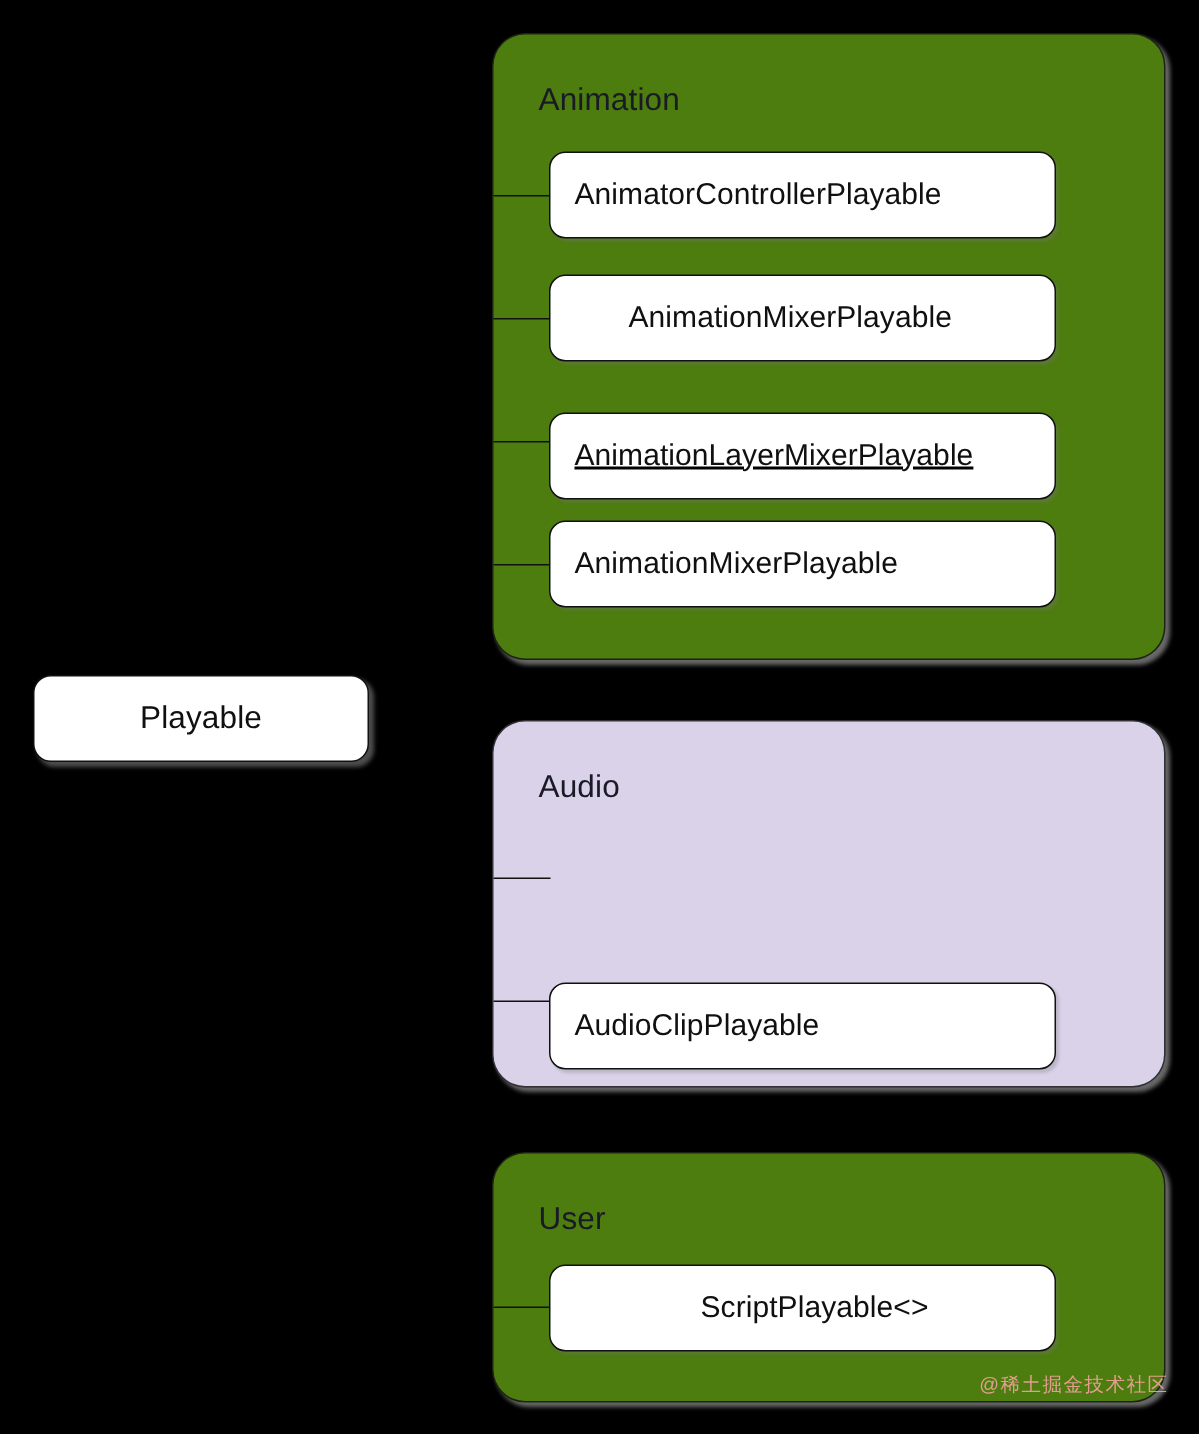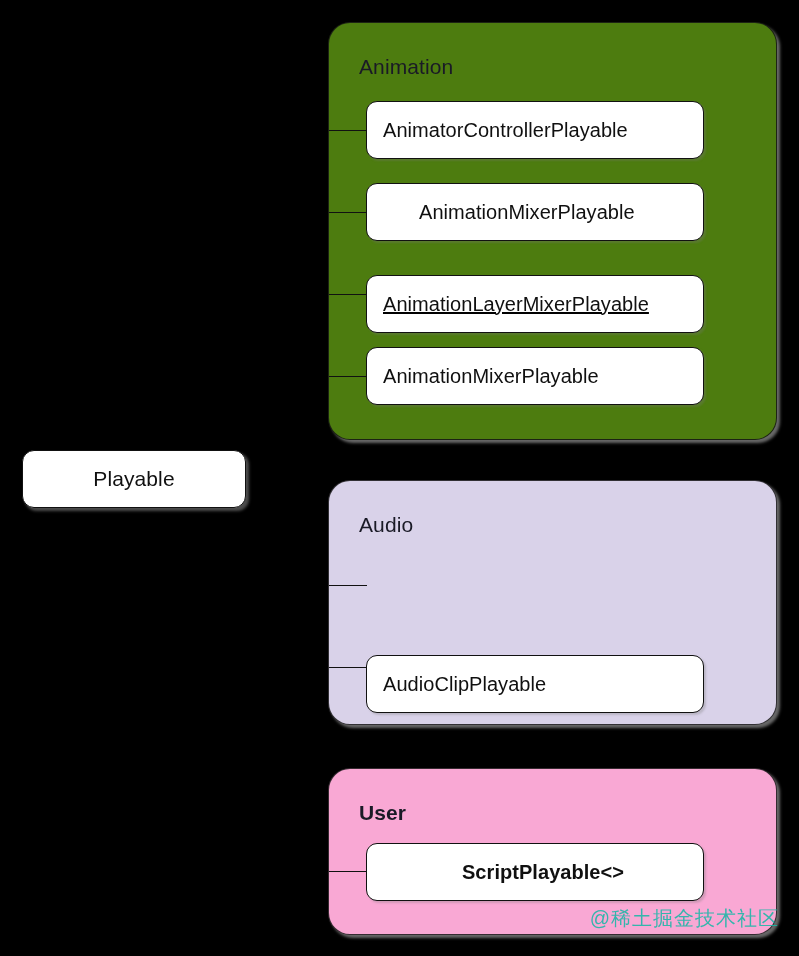--- a/index.html
+++ b/index.html
@@ -116,22 +116,22 @@
   .link {
     position: absolute;
     background: #000000;
   }
 
   
   #watermark {
     position: absolute;
     right: 20px;
     bottom: 24px;
-    font-size: 20px;
-    color: #14b8a6;
+    font-size: 13px;
+    color: #fca5a5;
     letter-spacing: 1px;
     opacity: 0.85;
     user-select: none;
   }
 </style>
 </head>
 <body>
 
 <div id="canvas" style="background: rgb(0, 0, 0);">
 
@@ -173,21 +173,21 @@
     <span class="group-title">Audio</span>
 
     <div class="stub" style="top:104px;"></div>
 
     <div class="stub" style="top:186px;"></div>
     <div class="leaf" style="top:142px;margin-top:32px;">
       <span class="label">AudioClipPlayable</span>
     </div>
   </div>
 
-  <div class="group" id="group-user" style="background: #f9a8d4; font-weight: bold;">
+  <div class="group" id="group-user" style="background: #4d7c0f;">
     <span class="group-title">User</span>
 
     <div class="stub" style="top:102px;"></div>
     <div class="leaf" style="top:74px;justify-content:center;">
       <span class="label">ScriptPlayable&lt;&gt;</span>
     </div>
   </div>
 
   <div id="watermark">@稀土掘金技术社区</div>
 

